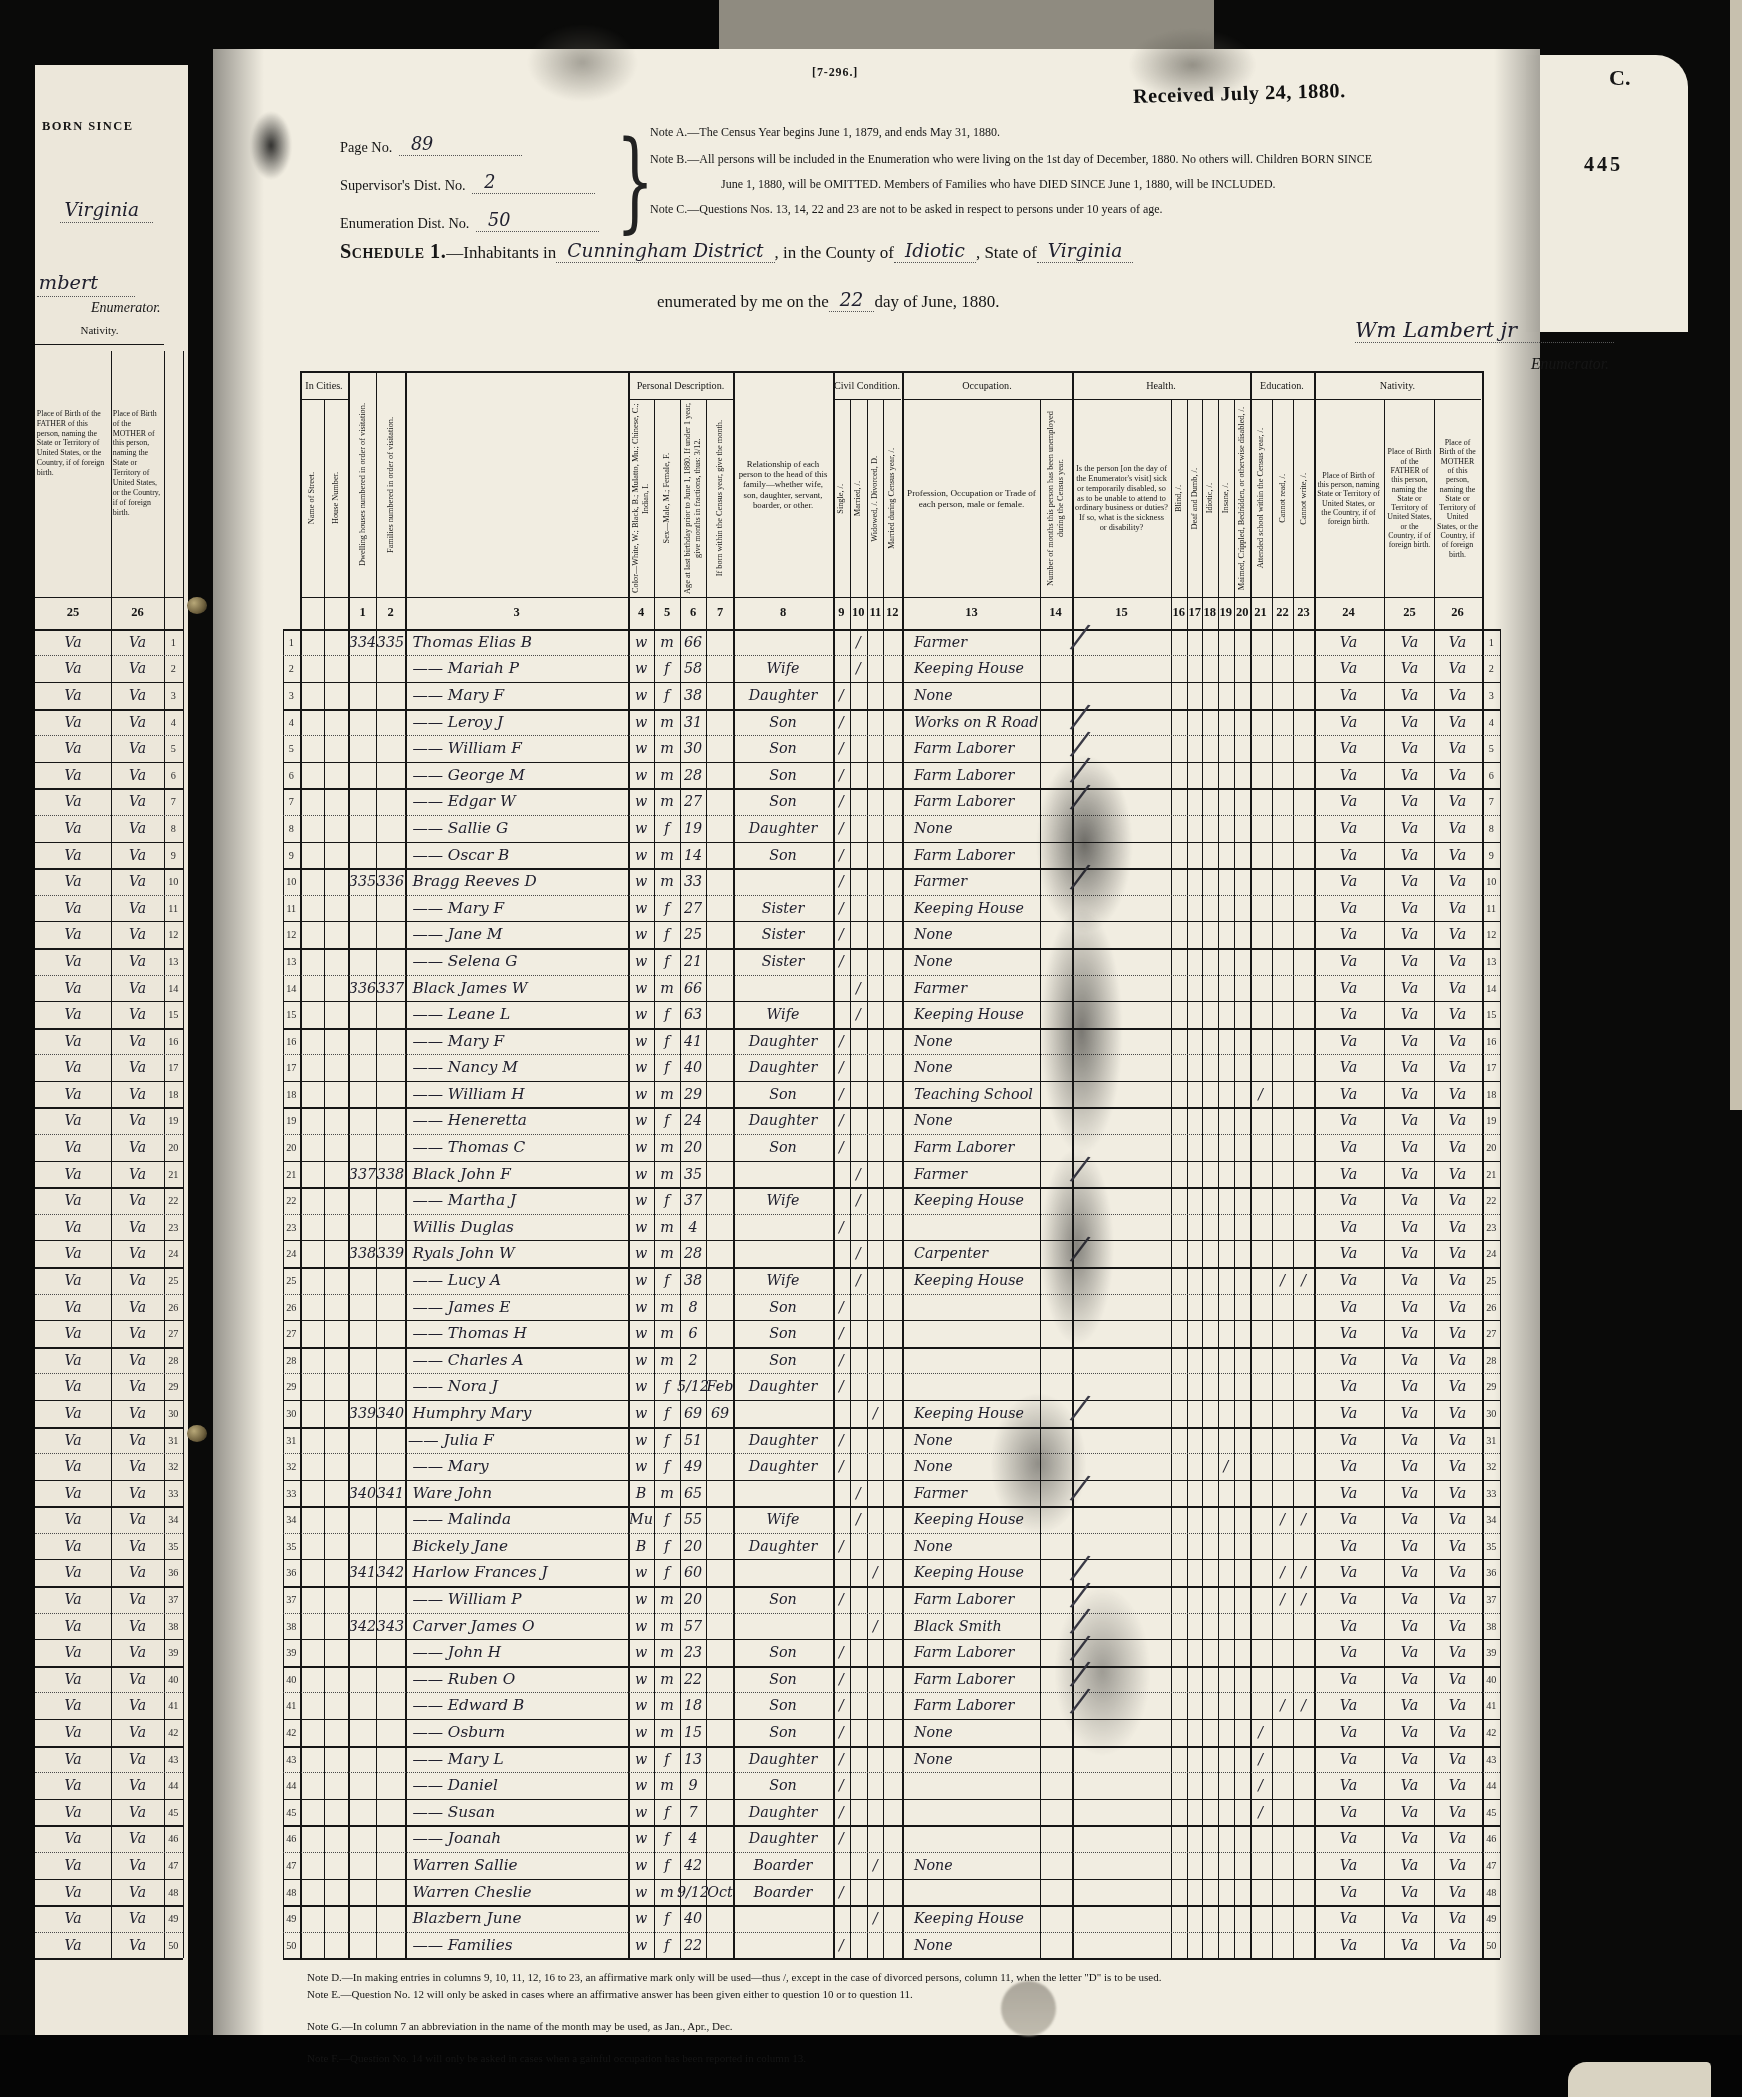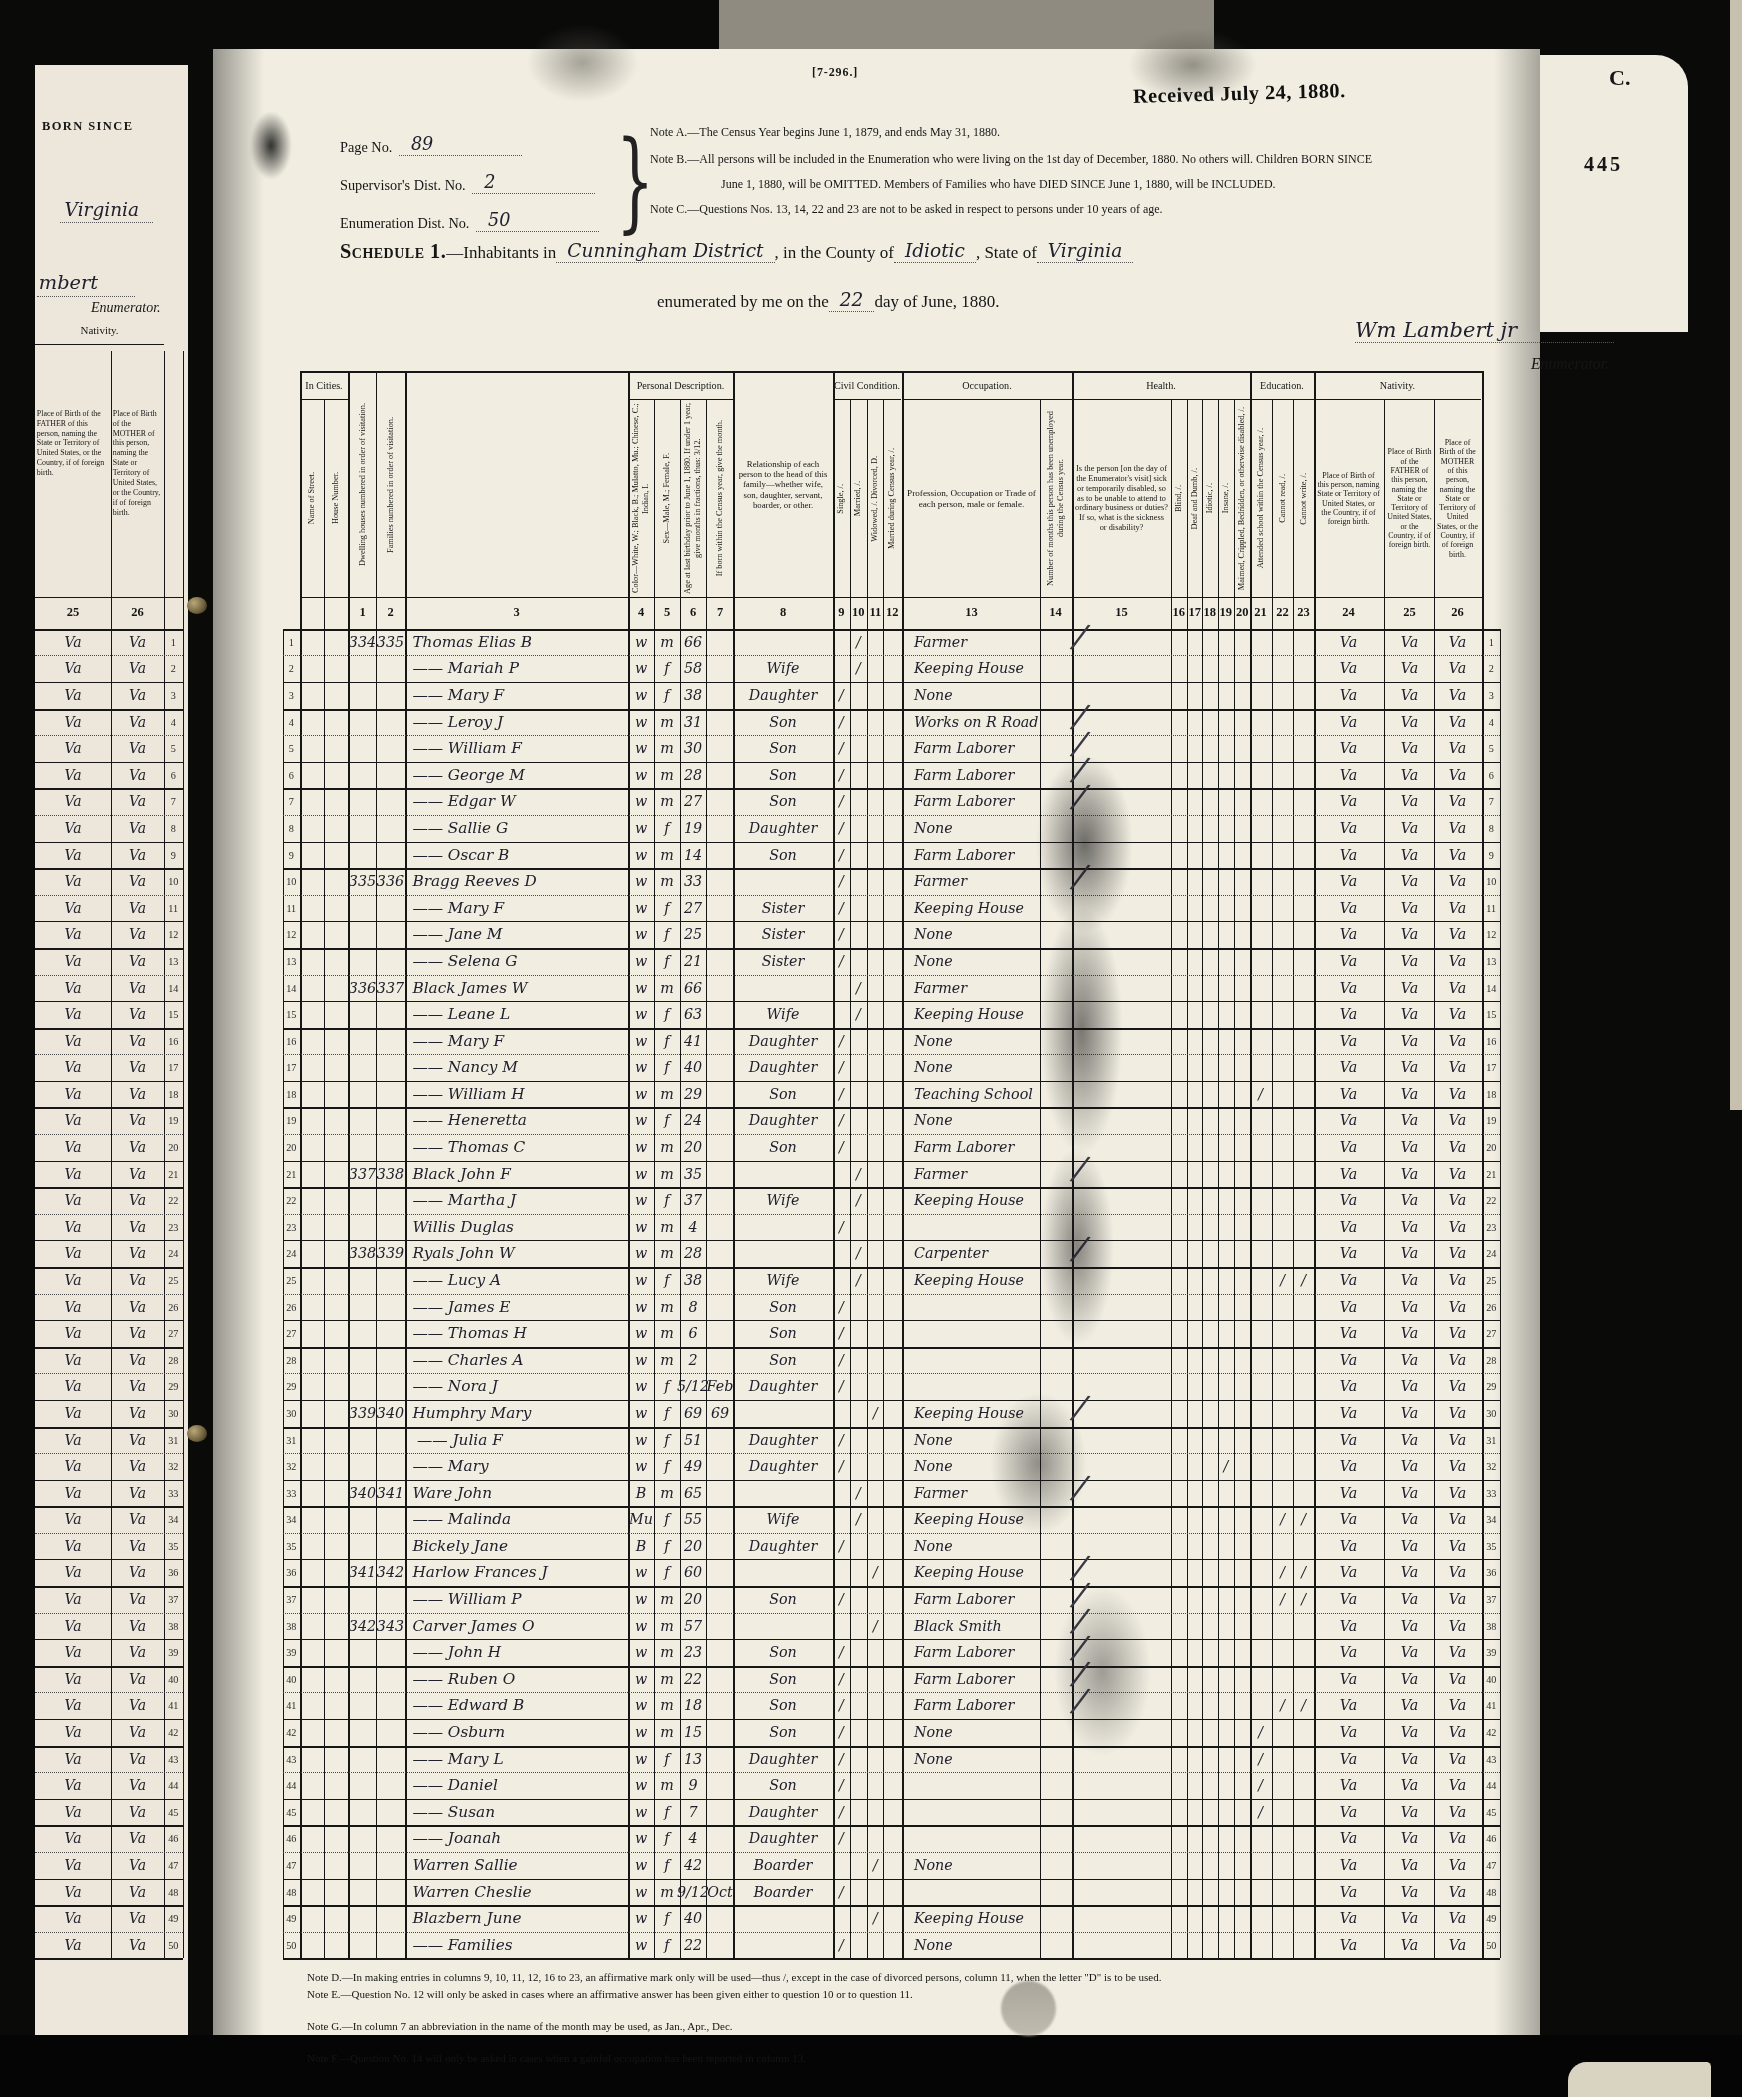--- a/index.html
+++ b/index.html
@@ -697,21 +697,21 @@
       <div class="abs cellC hw" style="left: 680px; top: 1400px; width: 26px; height: 26.6px; font-size: 14.3px;">69</div>
       <div class="abs cellC hw" style="left: 706px; top: 1400px; width: 28px; height: 26.6px; font-size: 14.3px;">69</div>
       <div class="abs cellC tick" style="left: 867px; top: 1400px; width: 16.6px; height: 26.6px; font-size: 14px;">/</div>
       <div class="abs hw" style="left: 902px; top: 1400px; width: 139px; height: 26.6px; display: flex; align-items: center; padding-left: 12px; box-sizing: border-box; font-size: 14.3px; white-space: nowrap; overflow: hidden;">Keeping House</div>
       <div class="abs tick" style="left: 1075px; top: 1393px; width: 37px; height: 26.6px; font-size: 33px; line-height: 1; transform: rotate(10deg); color: rgb(58, 58, 70);">/</div>
       <div class="abs cellC hw" style="left: 1314px; top: 1400px; width: 69px; height: 26.6px; font-size: 14.3px;">Va</div>
       <div class="abs cellC hw" style="left: 1384px; top: 1400px; width: 51px; height: 26.6px; font-size: 14.3px;">Va</div>
       <div class="abs cellC hw" style="left: 1434px; top: 1400px; width: 47px; height: 26.6px; font-size: 14.3px;">Va</div>
       <div class="abs cellC ln printed" style="left: 283px; top: 1427px; width: 16.6px; height: 26.6px;">31</div>
       <div class="abs cellC ln printed" style="left: 1482px; top: 1427px; width: 18.5px; height: 26.6px;">31</div>
-      <div class="abs hw" style="left: 405px; top: 1427px; width: 223px; height: 26.6px; display: flex; align-items: center; padding-left: 12px; box-sizing: border-box; font-size: 15.3px; white-space: nowrap; overflow: hidden;">—— Julia F</div>
+      <div class="abs hw" style="left: 405px; top: 1427px; width: 223px; height: 26.6px; display: flex; align-items: center; padding-left: 3px; box-sizing: border-box; font-size: 15.3px; white-space: nowrap; overflow: hidden;">—— Julia F</div>
       <div class="abs cellC hw" style="left: 628px; top: 1427px; width: 26px; height: 26.6px; font-size: 14.3px;">w</div>
       <div class="abs cellC hw" style="left: 654px; top: 1427px; width: 26px; height: 26.6px; font-size: 14.3px;">f</div>
       <div class="abs cellC hw" style="left: 680px; top: 1427px; width: 26px; height: 26.6px; font-size: 14.3px;">51</div>
       <div class="abs cellC hw" style="left: 733px; top: 1427px; width: 100px; height: 26.6px; font-size: 14.3px;">Daughter</div>
       <div class="abs cellC tick" style="left: 833px; top: 1427px; width: 16.6px; height: 26.6px; font-size: 14px;">/</div>
       <div class="abs hw" style="left: 902px; top: 1427px; width: 139px; height: 26.6px; display: flex; align-items: center; padding-left: 12px; box-sizing: border-box; font-size: 14.3px; white-space: nowrap; overflow: hidden;">None</div>
       <div class="abs cellC hw" style="left: 1314px; top: 1427px; width: 69px; height: 26.6px; font-size: 14.3px;">Va</div>
       <div class="abs cellC hw" style="left: 1384px; top: 1427px; width: 51px; height: 26.6px; font-size: 14.3px;">Va</div>
       <div class="abs cellC hw" style="left: 1434px; top: 1427px; width: 47px; height: 26.6px; font-size: 14.3px;">Va</div>
       <div class="abs cellC ln printed" style="left: 283px; top: 1453px; width: 16.6px; height: 26.6px;">32</div>

